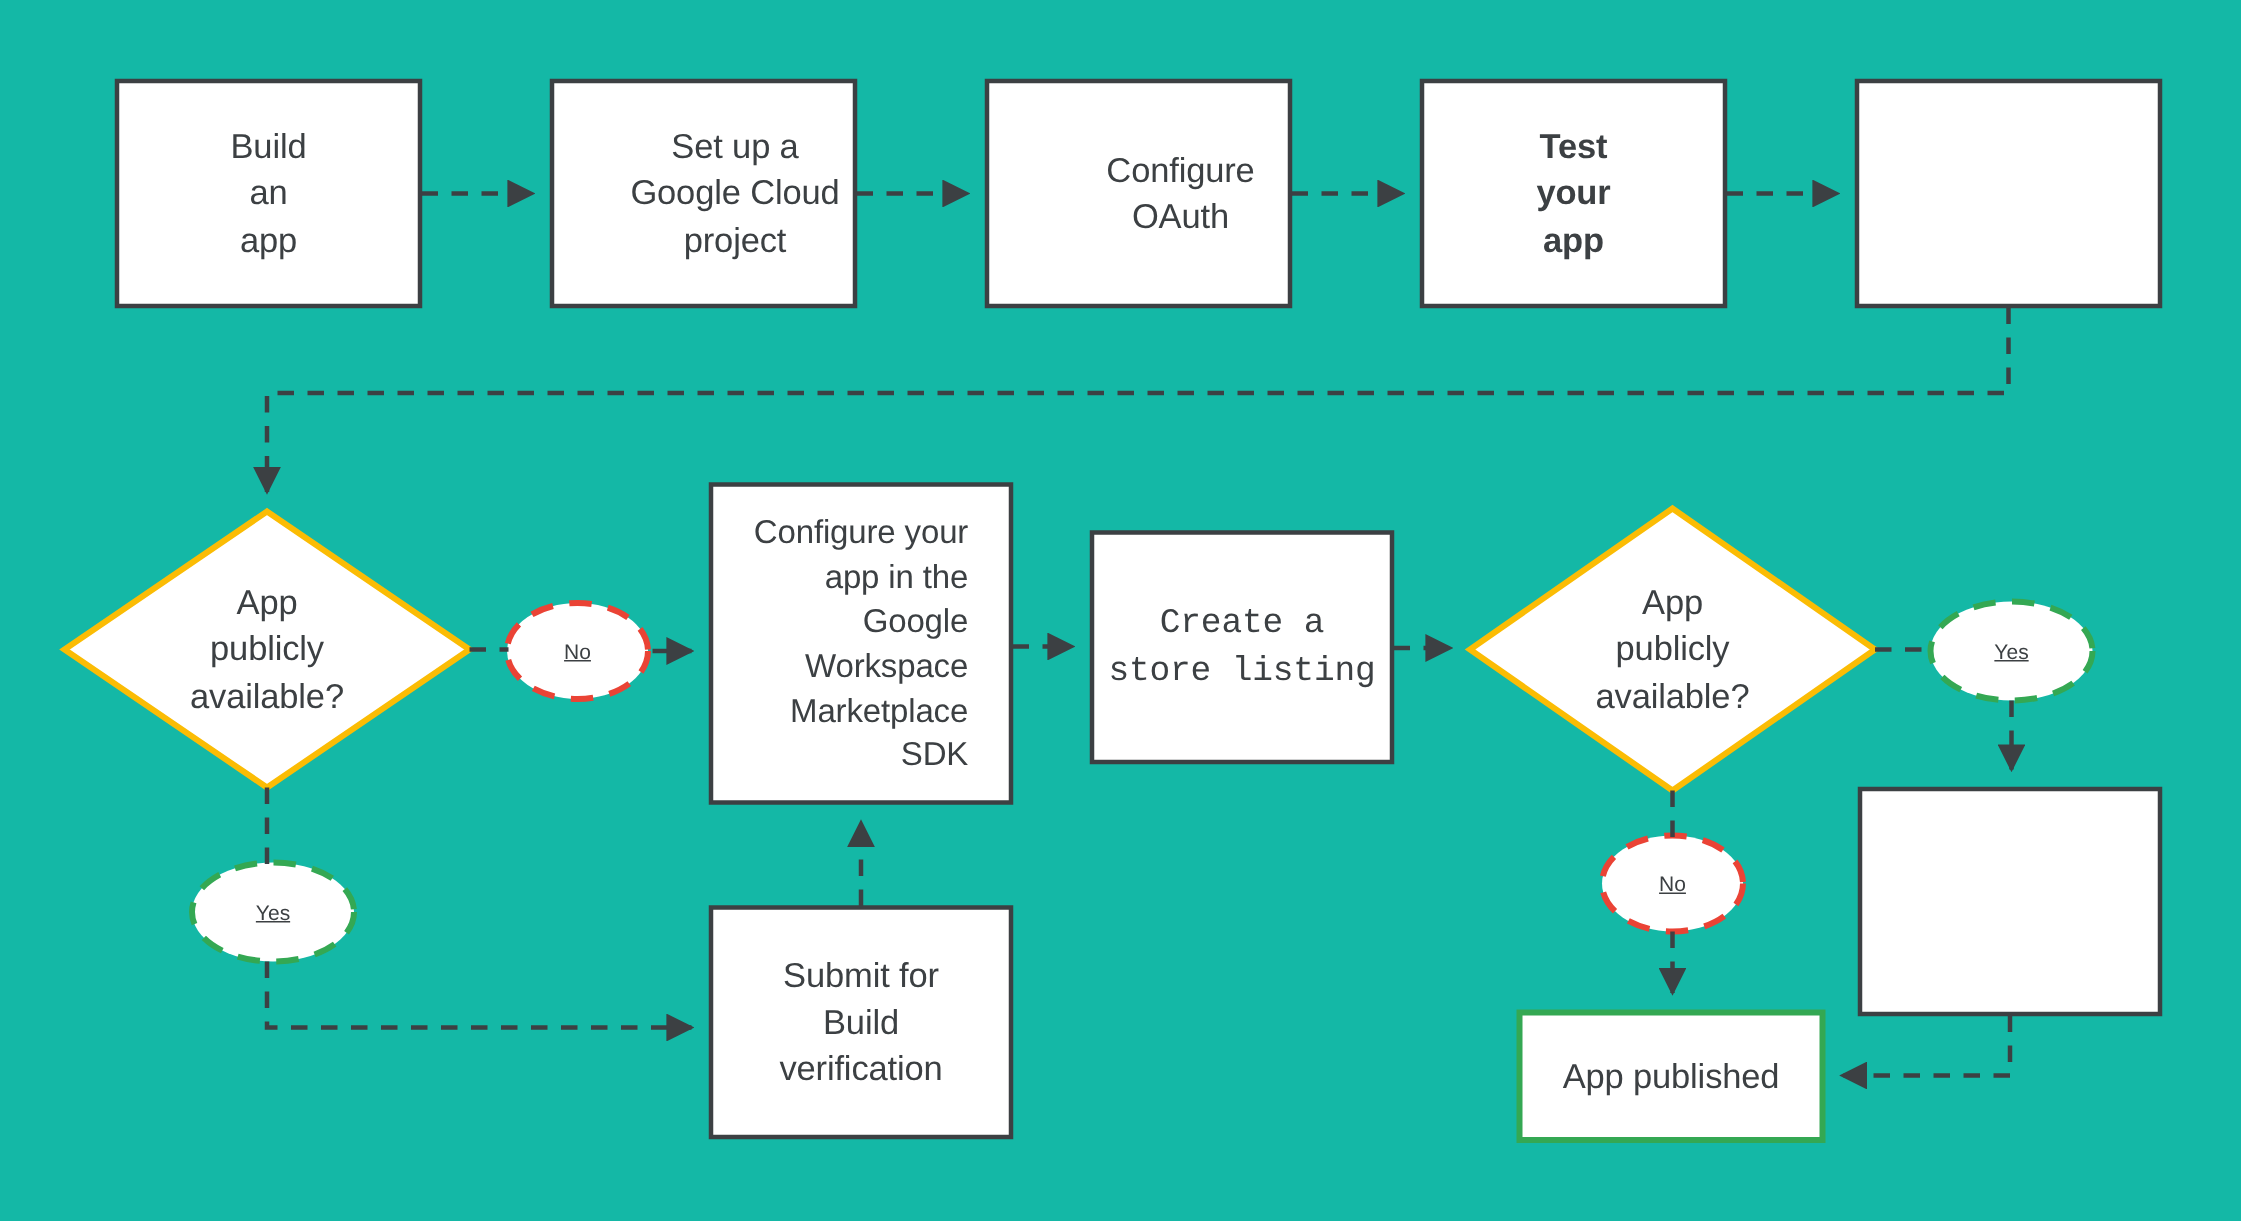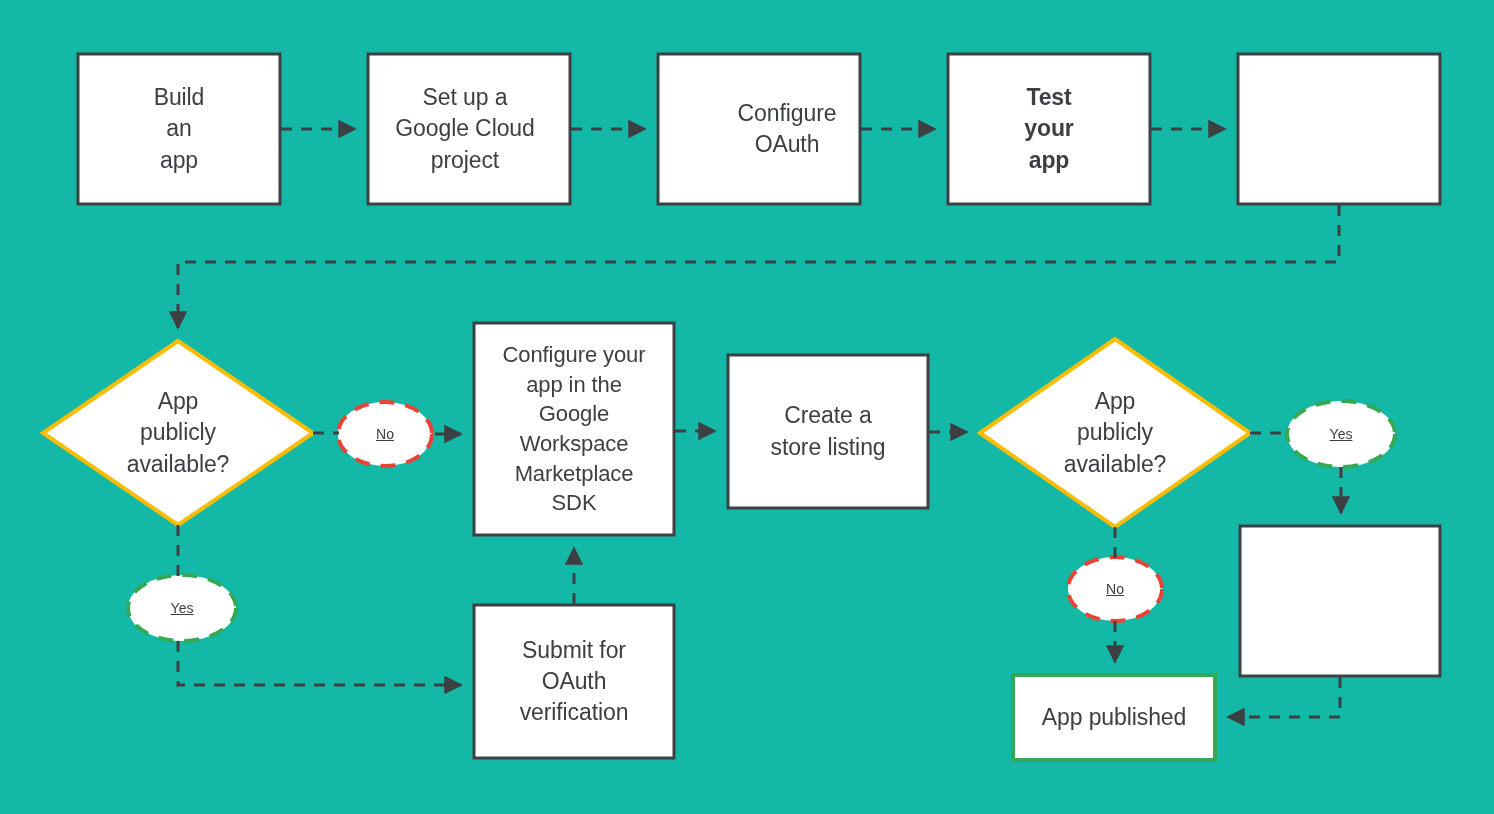--- a/index.html
+++ b/index.html
@@ -119,48 +119,48 @@
       <path d="M 313 433 L 339 433"></path>
       <path d="M 178 525 L 178 576"></path>
       <path d="M 1250 433 L 1288 433"></path>
       <path d="M 1115 527 L 1115 558"></path>
     </g>
   </svg>
 
   <div class="node-label" style="left:78px;  top:54px;  width:202px; height:150px;">Build
 an
 app</div>
-  <div class="node-label" style="left:364px; top:54px;  width:202px; height:150px;">Set up a
+  <div class="node-label" style="left:389px; top:54px;  width:202px; height:150px;">Set up a
 Google Cloud
 project</div>
   <div class="node-label" style="left:658px; top:54px;  width:202px; height:150px;padding-left:28px;">Configure
 OAuth</div>
   <div class="node-label" style="left:948px; top:54px;  width:202px; height:150px;font-weight:bold;">Test
 your
 app</div>
 
   <div class="node-label" style="left:63px;  top:341px; width:230px; height:184px;">App
 publicly
 available?</div>
 
-  <div class="node-label" style="left:474px; top:323px; width:200px; height:212px; font-size:22px;">Configure your
+  <div class="node-label" style="left:474px; top:323px; width:200px; height:212px; font-size:22px;text-align:right;">Configure your
 app in the
 Google
 Workspace
 Marketplace
 SDK</div>
-  <div class="node-label" style="left:728px; top:355px; width:200px; height:153px;">Create a
+  <div class="node-label" style="left:728px; top:355px; width:200px; height:153px;font-family:Liberation Mono, monospace;">Create a
 store listing</div>
 
   <div class="node-label" style="left:1000px;top:339px; width:230px; height:188px;">App
 publicly
 available?</div>
 
   <div class="node-label" style="left:474px; top:605px; width:200px; height:153px;">Submit for
-OAuth
+Build
 verification</div>
   <div class="node-label" style="left:1013px;top:675px; width:202px; height:85px;">App published</div>
 
   <div class="edge-label" style="left:338px; top:402px; width:94px; height:64px;">No</div>
   <div class="edge-label" style="left:128px; top:575px; width:108px; height:66px;">Yes</div>
   <div class="edge-label" style="left:1287px;top:401px; width:108px; height:66px;">Yes</div>
   <div class="edge-label" style="left:1068px;top:557px; width:94px; height:64px;">No</div>
 
 </div>
 

